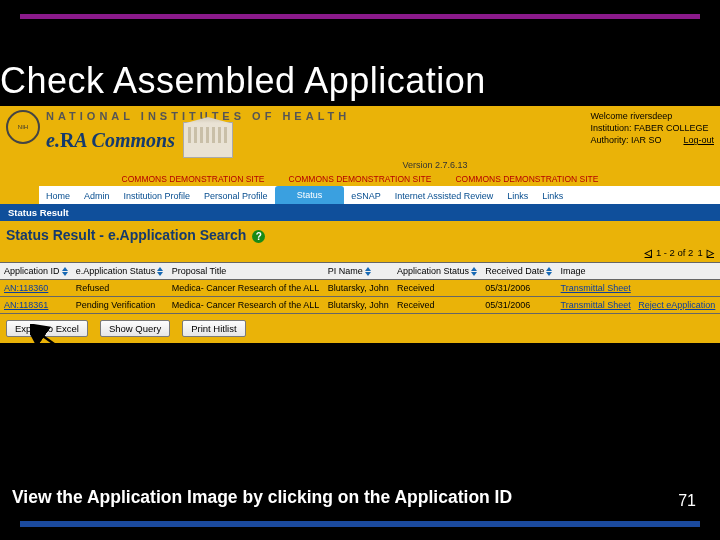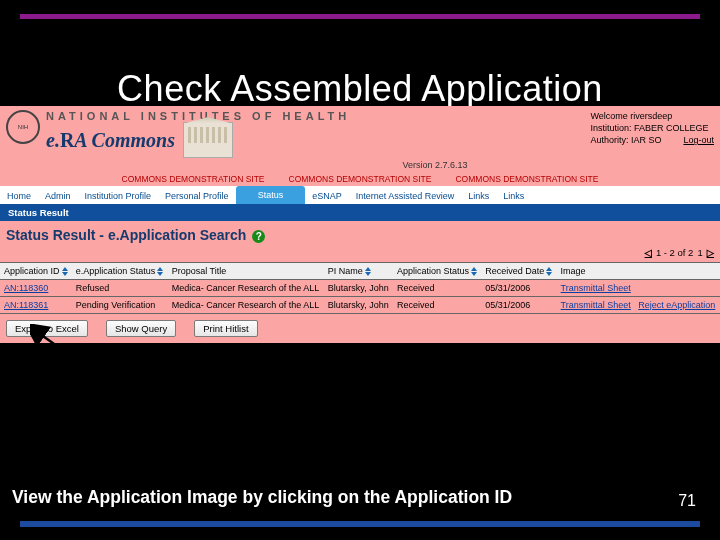--- a/index.html
+++ b/index.html
@@ -8,29 +8,29 @@
     height: 540px;
     background: #000;
     font-family: Arial, Helvetica, sans-serif;
     position: relative;
     overflow: hidden;
   }
   .hr-top { position:absolute; left:20px; right:20px; top:14px; height:5px; background:#8b1a8b; }
   .hr-bot { position:absolute; left:20px; right:20px; bottom:13px; height:6px; background:#1b4a9e; }
 
   .title {
-    position:absolute; left:0; right:0; top:68px;
-    text-align:center; color:#fff; font-size:36px; font-weight:400;
+    position:absolute; left:0; right:0; top:60px;
+    text-align:left; color:#fff; font-size:36px; font-weight:400;
     font-family: "Helvetica Neue", Arial, sans-serif;
     letter-spacing:0.5px;
   }
 
   .screenshot {
     position:absolute; left:0; top:106px; width:720px;
-    background:#fca5a5; color:#000; font-size:10px;
+    background:#eab308; color:#000; font-size:10px;
   }
 
   
   .hdr { display:flex; align-items:flex-start; padding:4px 6px 0 6px; }
   .logo-combo { display:flex; align-items:flex-start; gap:6px; }
   .nih-seal {
     width:34px; height:34px; border:2px solid #444; border-radius:50%;
     display:flex; align-items:center; justify-content:center;
     font-size:6px; color:#333; text-align:center; line-height:1;
   }
@@ -57,21 +57,21 @@
   .user-box .logout { float:right; text-decoration:underline; cursor:pointer;padding-left:22px; }
 
   .demo-bar {
     display:flex; gap:24px; justify-content:center;
     font-size:8.5px; font-weight:400; color:#b30000; padding:2px 0;
   }
 
   
   .nav {
     display:flex; align-items:flex-end; gap:0; background:#fff;
-    font-size:9px; color:#064d8f;
+    font-size:9px; color:#064d8f;margin-left:39px;
   }
   .nav .tab {
     padding:4px 7px 3px; cursor:pointer;
   }
   .nav .tab.active {
     background:#3aa0e0; color:#fff; border-radius:3px 3px 0 0;
     padding:4px 22px;
   }
   .sub-bar {
     background:#0f4f9b; color:#fff; font-weight:700; font-size:9.5px;
@@ -110,21 +110,21 @@
     display:inline-flex; flex-direction:column; margin-left:2px;
     vertical-align:middle; line-height:0;
   }
   .sort .up, .sort .dn {
     width:0;height:0;border-left:3px solid transparent;border-right:3px solid transparent;
   }
   .sort .up{ border-bottom:4px solid #1668b3; margin-bottom:1px;}
   .sort .dn{ border-top:4px solid #1668b3;}
   .link { color:#0b3ea0; text-decoration:underline; cursor:pointer; }
 
-  .btn-row { display:flex; gap:18px; padding:6px; }
+  .btn-row { display:flex; gap:12px; padding:6px; }
   .btn {
     border:1px solid #7a7a7a; background:linear-gradient(#fdfdfd,#e6e6e6);
     font-size:9.5px; padding:2px 8px; cursor:pointer; border-radius:2px;
   }
 
   .arrow-svg {
     position:absolute; left:30px; top:324px; width:200px; height:140px;
     pointer-events:none;
   }
 

